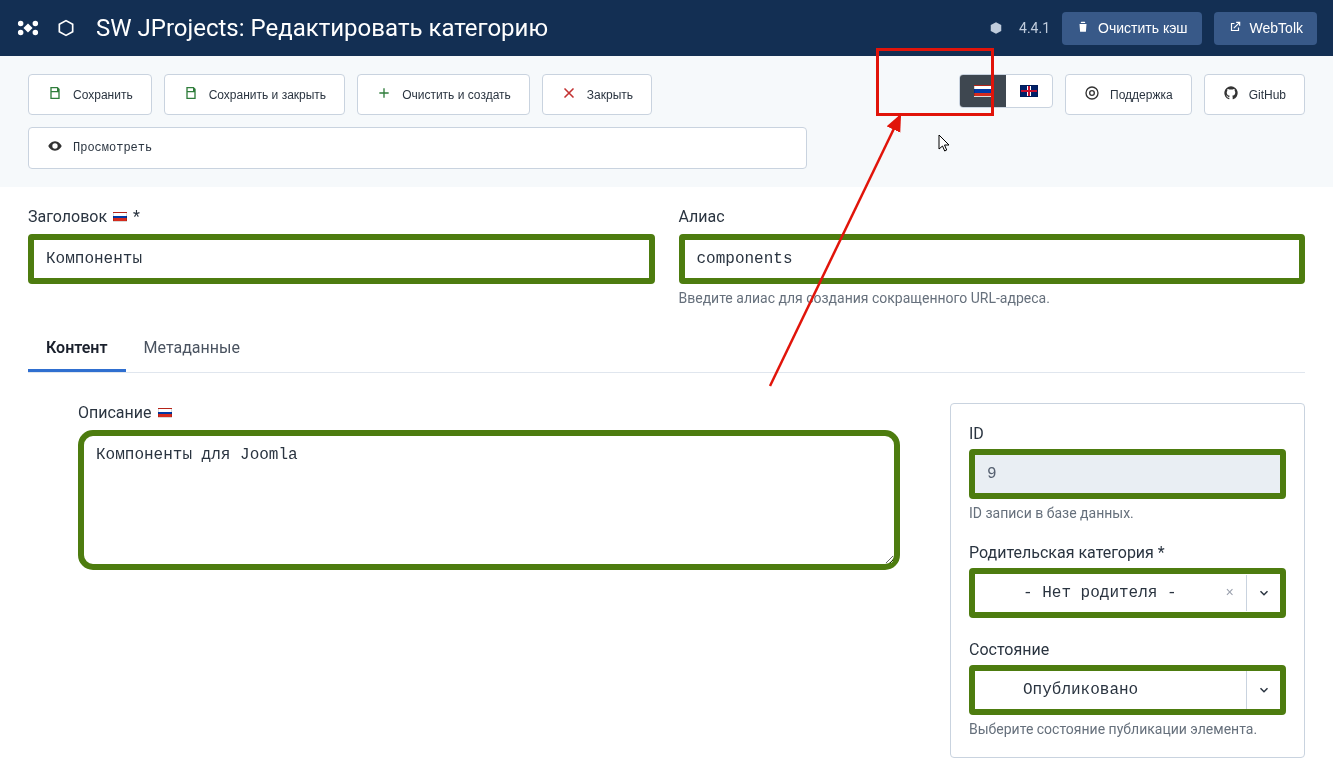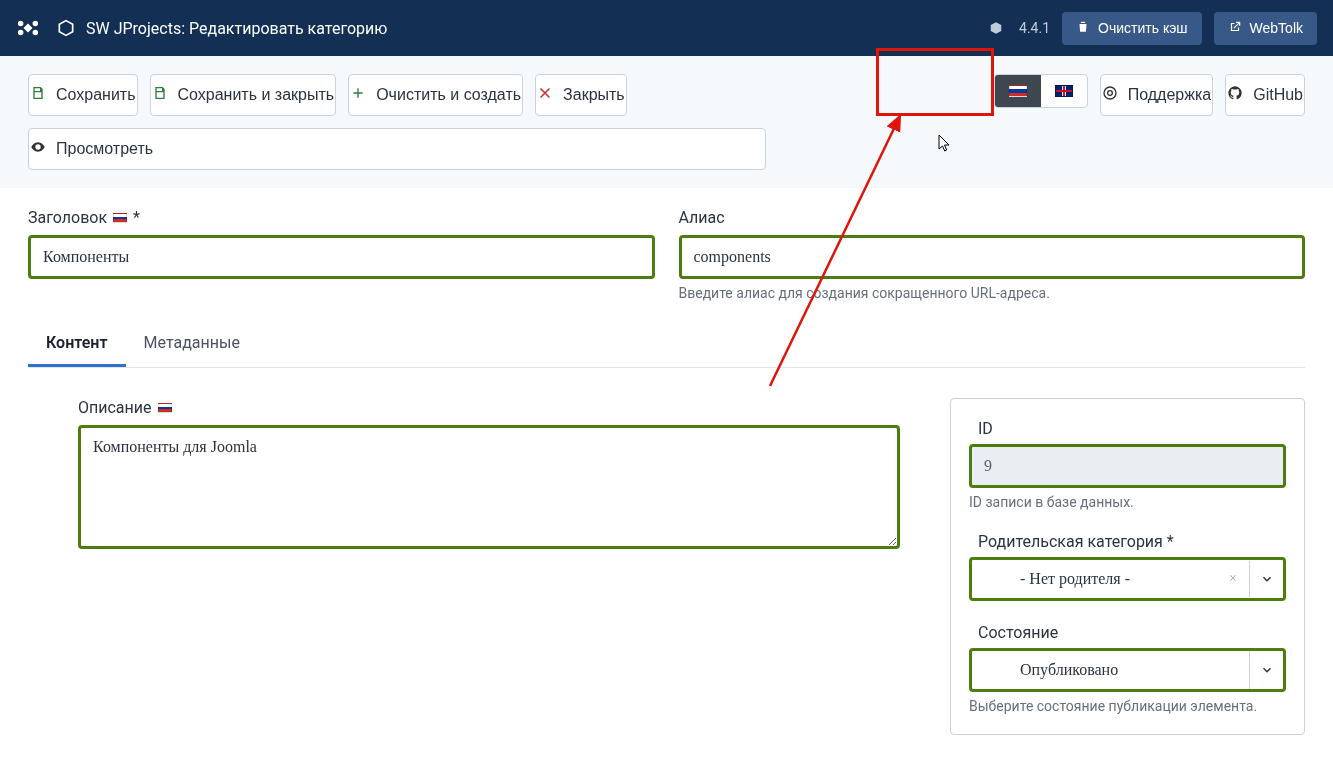--- a/index.html
+++ b/index.html
@@ -17,23 +17,24 @@
   .top-header .app-icon {
     width: 24px; height: 24px;
     display: inline-flex; align-items: center; justify-content: center;
     margin-right: 16px;
   }
   .top-header .cube-icon {
     margin-right: 10px;
     display: inline-flex;
   }
   .top-header .title {
-    font-size: 16px;
+    font-size: 24px;
     font-weight: 400;
     flex: 1;
+    margin-left: 10px;
   }
   .top-header .right-cluster {
     display: flex; align-items: center; gap: 12px;
   }
   .top-header .version {
     color: #c0ccdc; font-size: 14px;
     display: inline-flex; align-items: center; gap: 16px;
   }
   .hdr-btn {
     background: #385988;
@@ -53,22 +54,22 @@
     display: flex;
     flex-wrap: wrap;
     gap: 12px;
     align-items: flex-start;
   }
   .toolbar .spacer { flex: 1; }
   .tb-btn {
     background: #fff;
     border: 1px solid #c9d3df;
     border-radius: 4px;
-    padding: 10px 1px;
-    font-size: 16px;
+    padding: 10px 18px;
+    font-size: 12px;
     color: #2a3440;
     display: inline-flex; align-items: center; gap: 10px;
     cursor: pointer;
   }
   .tb-green-icon { color: #2f7d3b; }
   .tb-red-icon { color: #c33232; }
   .tb-dark-icon { color: #333; }
 
   .lang-switch {
     display: inline-flex;
@@ -130,27 +131,27 @@
   }
 
   
   .form-wrap { padding: 20px 28px; }
   .two-col { display: flex; gap: 24px; }
   .col { flex: 1; }
   .label-row { font-size: 16px; color: #2a3440; margin-bottom: 8px; display: flex; align-items: center; gap: 6px; }
   .label-row .req { color: #2a3440; }
   .finput, .ftextarea, .fselect-like {
     width: 100%;
-    border: 3px solid #4d7c0f;
+    border: 6px solid #4d7c0f;
     border-radius: 4px;
     padding: 10px 12px;
     font-size: 16px;
     color: #2a3440;
     background: #fff;
-    font-family: Liberation Serif, serif;
+    font-family: Liberation Mono, monospace;
   }
   .finput.readonly {
     background: #e9eef3;
     color: #566070;
   }
   .help { font-size: 14px; color: #66707c; margin-top: 6px; }
 
   .tabs {
     display: flex;
     gap: 0;
@@ -167,30 +168,30 @@
   .tab.active {
     color: #1a202c;
     font-weight: 600;
     border-bottom-color: #2f6fd0;
   }
 
   .content-row { display: flex; gap: 50px; margin-top: 30px; }
   .content-left { flex: 1; padding-left: 50px;}
   .content-right { width: 355px; }
 
-  .ftextarea { resize: both; height: 124px; }
+  .ftextarea { resize: both; height: 140px; border-radius: 15px; }
 
   .aside-card {
     border: 1px solid #c9d3df;
     border-radius: 4px;
     padding: 20px 18px;
   }
   .aside-field { margin-bottom: 22px; }
   .aside-field:last-child { margin-bottom: 0; }
-  .aside-label { font-size: 16px; color: #2a3440; margin-bottom: 6px; display: flex; align-items: center; gap: 4px; margin-left: 9px; }
+  .aside-label { font-size: 16px; color: #2a3440; margin-bottom: 6px; display: flex; align-items: center; gap: 4px; }
 
   .fselect-like {
     display: flex; align-items: center; justify-content: space-between;
     cursor: pointer;
     padding-left: 48px;
   }
   .fselect-like .clear-x { color: #9aa0ad; font-size: 14px; padding: 0 6px; }
   .chev {
     width: 34px; align-self: stretch;
     border-left: 1px solid #c9d3df;
@@ -269,21 +270,21 @@
       <span>Очистить и создать</span>
     </button>
     <button class="tb-btn">
       <span class="tb-red-icon">
         <svg class="ico" viewBox="0 0 24 24" fill="currentColor">
             <path d="M6 6l12 12m0-12L6 18" stroke="currentColor" stroke-width="2.5" stroke-linecap="round"></path>
           </svg>
       </span>
       <span>Закрыть</span>
     </button>
-    <button class="tb-btn" style="flex-basis:100%; width:max-content; flex-grow:0;">
+    <button class="tb-btn" style="flex-basis:100%; width:max-content; flex-grow:0;font-family:Liberation Mono, monospace;">
       <span class="tb-dark-icon">
         <svg class="ico" viewBox="0 0 24 24" fill="currentColor">
             <path d="M12 5c5 0 9 4.5 10 7-1 2.5-5 7-10 7S3 14.5 2 12c1-2.5 5-7 10-7zm0 3a4 4 0 100 8 4 4 0 000-8z"></path>
           </svg>
       </span>
       <span>Просмотреть</span>
     </button>
   </div>
 
   <div class="spacer"></div>

